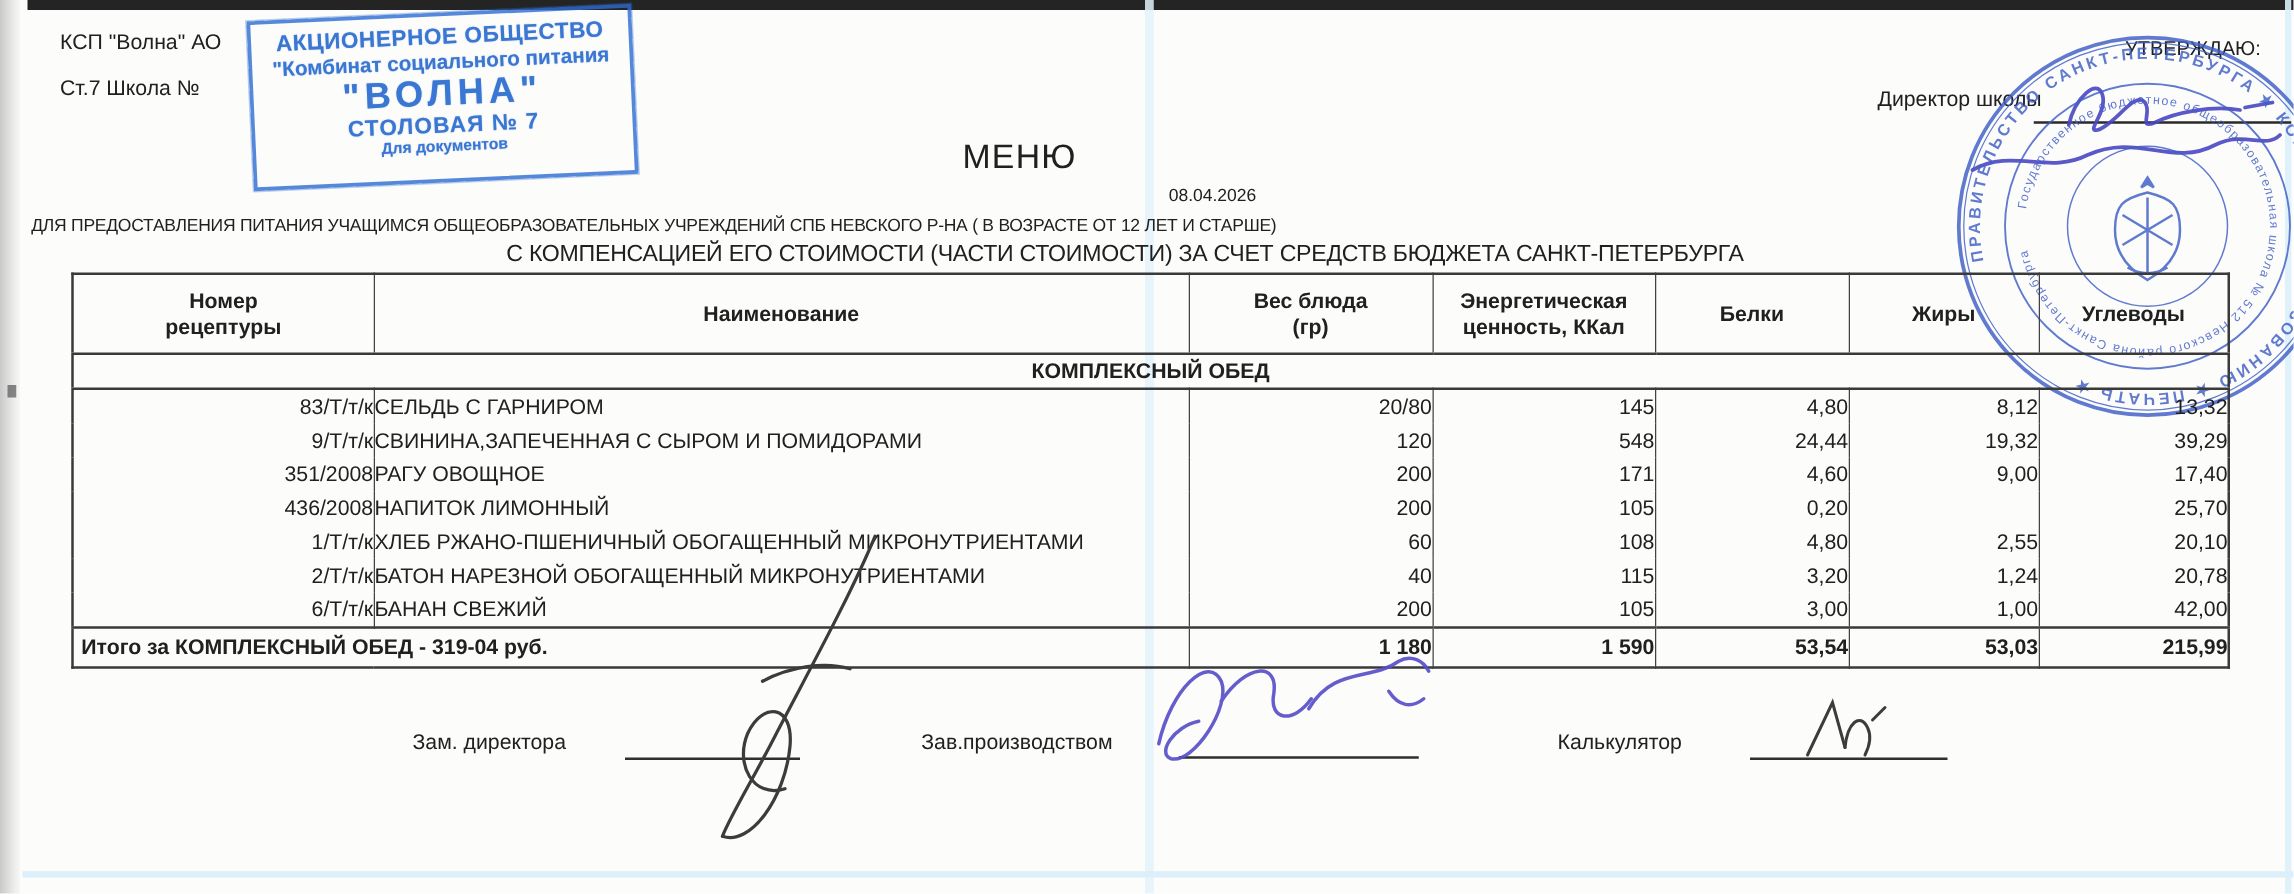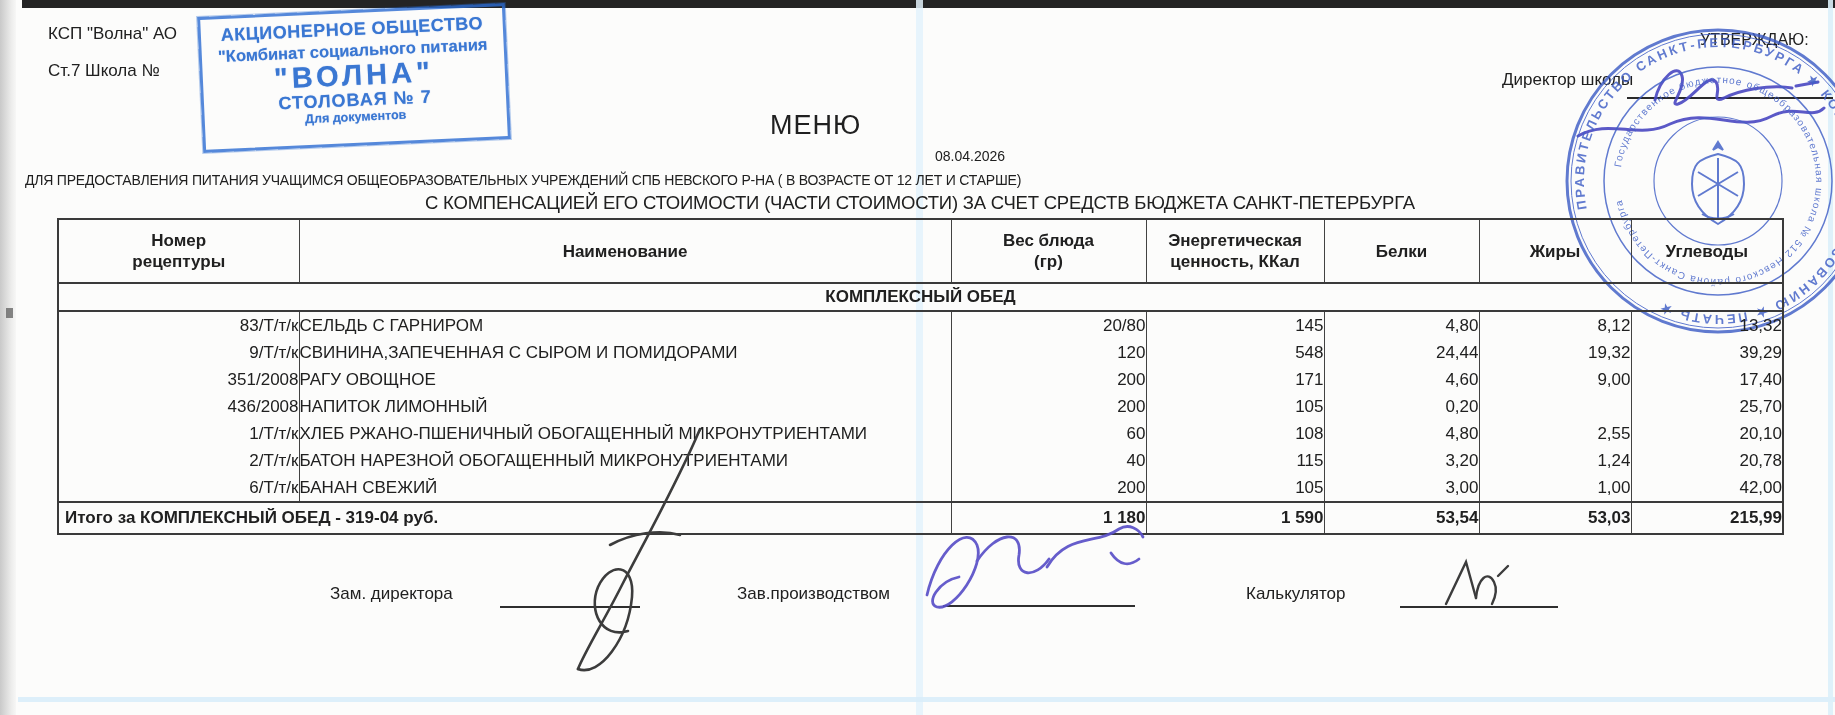--- a/index.html
+++ b/index.html
@@ -39,21 +39,21 @@
   .rs5 { font-size:12.5px; font-weight:bold; margin-top:-1px; }
 
   .approve { left:1700px; top:31px; font-size:16px; }
   .director { left:1478px; top:70px; font-size:17px;margin-left:24px; }
   .dir-line { left:1627px; top:97px; width:206px; height:2px; background:#2a2a2a; }
 
   .menu-title { left:770px; top:110px; width:400px; text-align:left;
     font-size:27px; font-weight:normal; letter-spacing:1px; }
   .menu-date { left:770px; top:148px; width:400px; text-align:center; font-size:14px; }
   .subtitle1 { left:25px; top:172px; width:1760px; text-align:left; font-size:14px; letter-spacing:-0.2px; }
-  .subtitle2 { left:40px; top:192px; width:1760px; text-align:center; font-size:18.5px; letter-spacing:-0.2px; }
+  .subtitle2 { left:20px; top:192px; width:1760px; text-align:center; font-size:18.5px; letter-spacing:-0.2px; }
 
   
   .menu-table-wrap { left:57px; top:218px; }
   table.menu { border-collapse:collapse; table-layout:fixed; width:1725px;
     border:2px solid #3a3a3a; }
   table.menu td, table.menu th {
     border-left:1px solid #424242; border-right:1px solid #424242;
     padding:0; white-space:nowrap; overflow:hidden; font-family:"Liberation Sans",sans-serif;
   }
   thead th { height:62px; font-size:17px; font-weight:bold; text-align:center;

